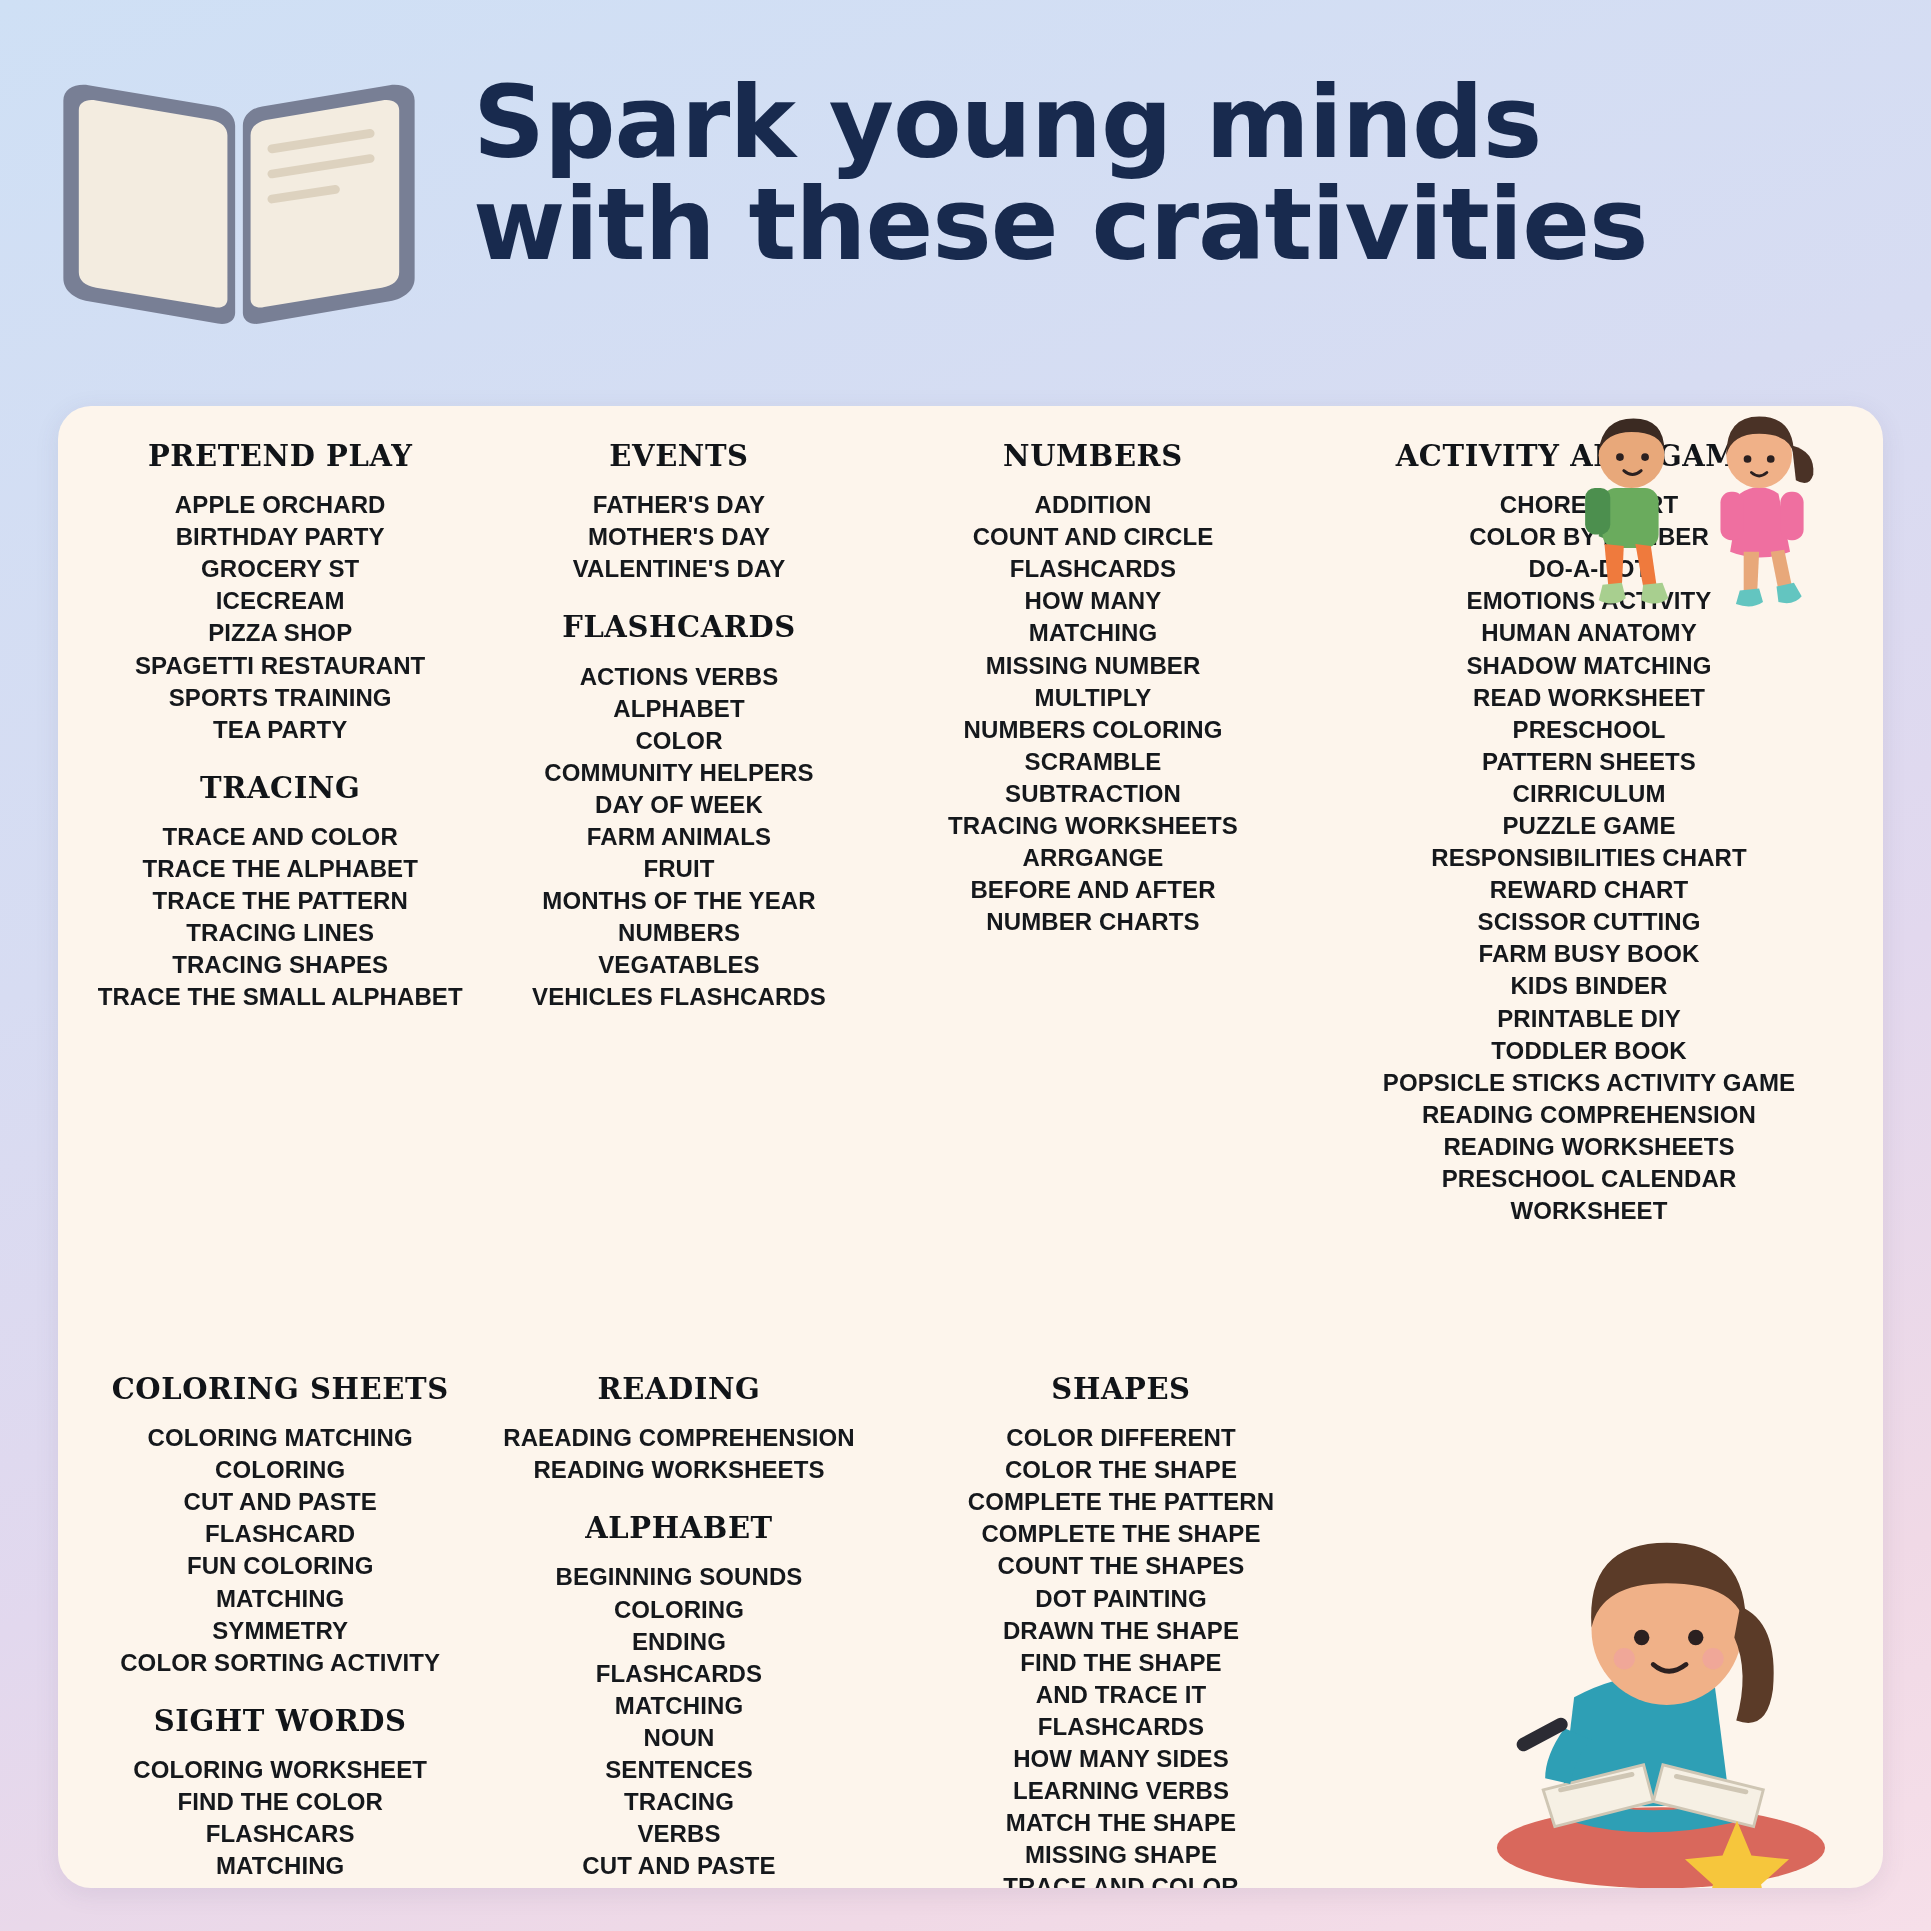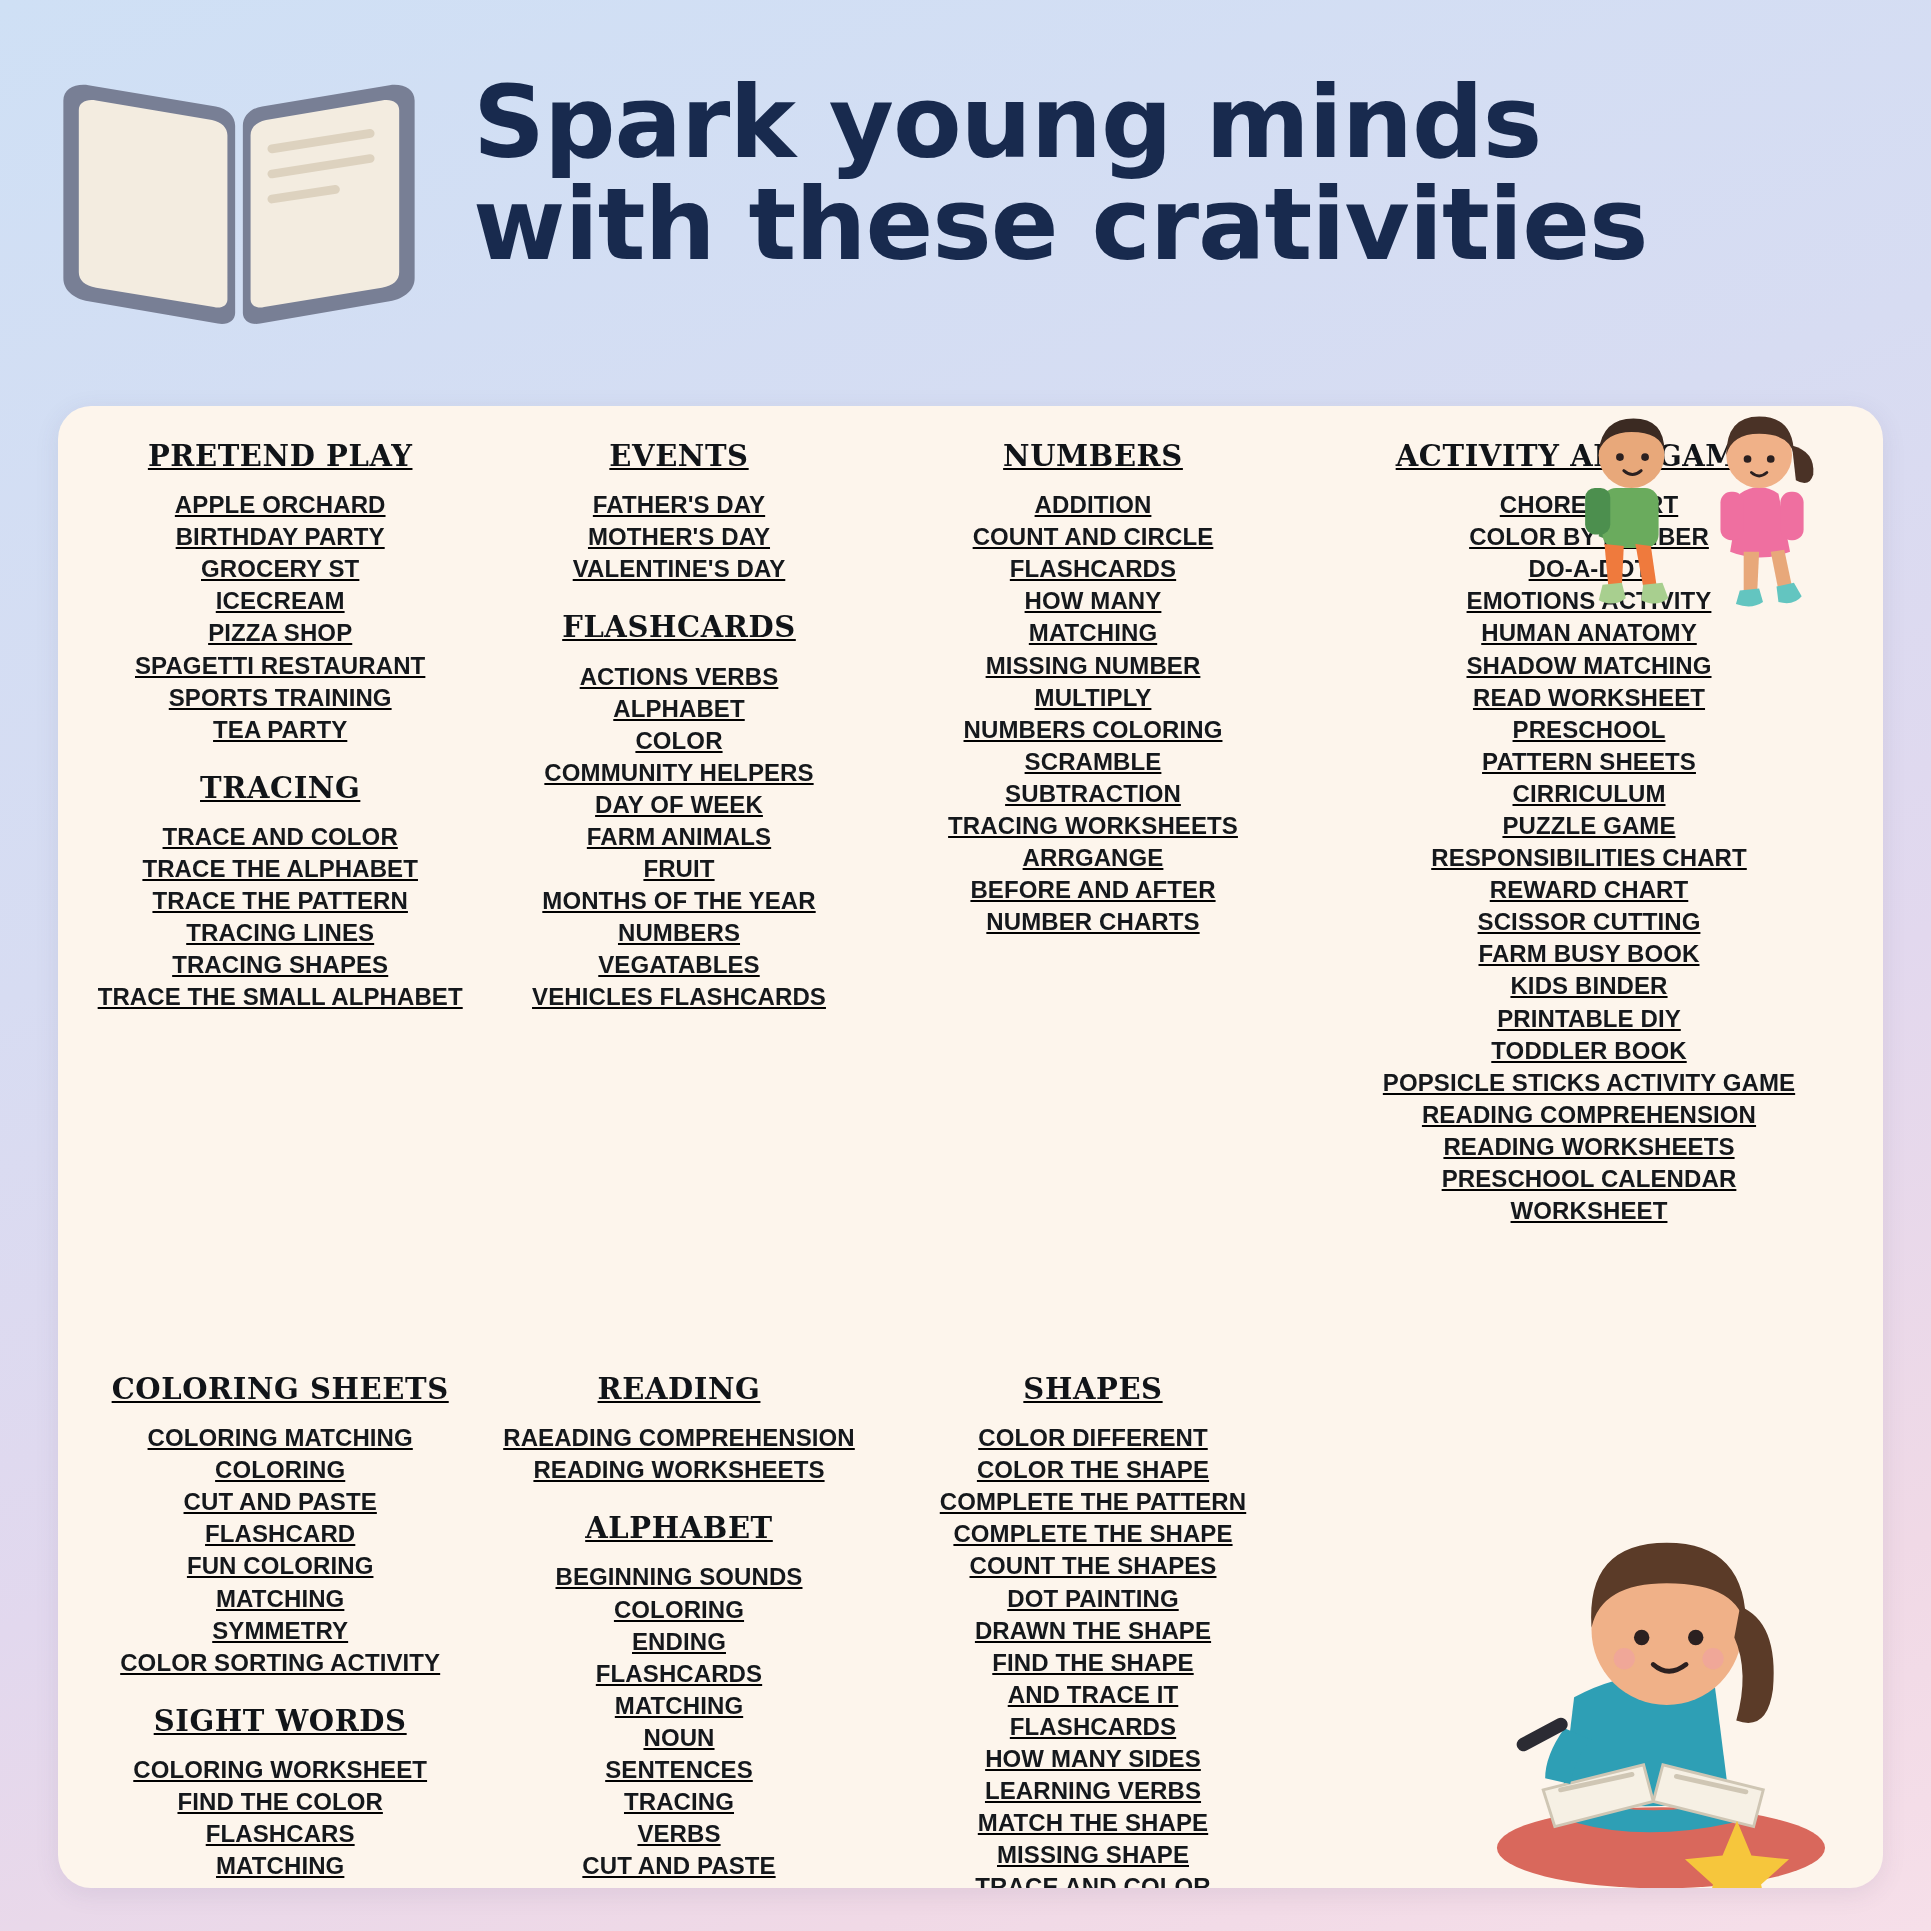--- a/index.html
+++ b/index.html
@@ -71,23 +71,23 @@
     top: 33px;
     text-align: center;
   }
   .col-1 { left: 9.7px;   width: 425px; }
   .col-2 { left: 423px;  width: 396px; }
   .col-3 { left: 832px;  width: 406px; }
   .col-4 { left: 1246px; width: 570px; }
 
   .col-lower-1 { left: 9.7px;   width: 425px; top: 966px; }
   .col-lower-2 { left: 423px;  width: 396px; top: 966px; }
-  .col-lower-3 { left: 832px;  width: 406px; top: 966px; }
-
-  .section { margin-bottom: 9.7px; text-decoration: underline; }
+  .col-lower-3 { left: 860px;  width: 406px; top: 966px; }
+
+  .section { margin-bottom: 9.7px; }
 
   .section h3 {
     margin: 0 0 15.4px 0;
     font-family: "DejaVu Serif", serif;
     font-weight: bold;
     font-size: 29px;
     letter-spacing: 0.6px;
     color: #111418;
     line-height: 1.2;
   }

